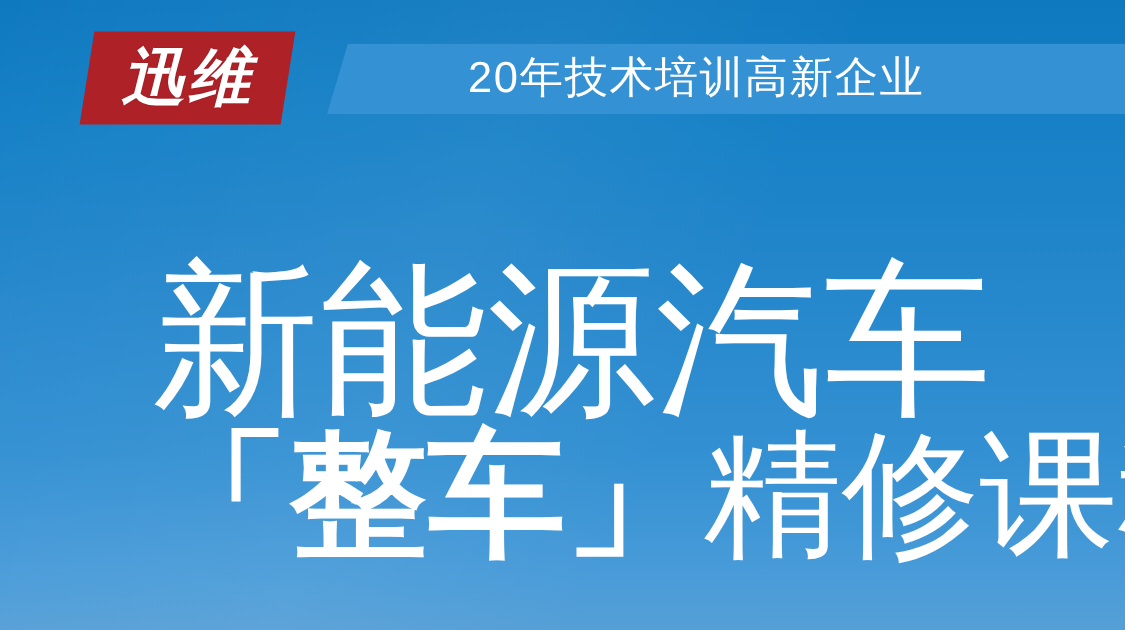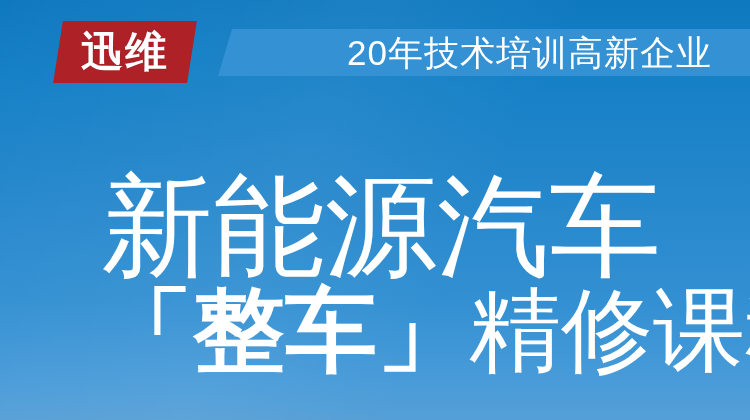--- a/index.html
+++ b/index.html
@@ -59,25 +59,24 @@
   }
 
   .tagline-text {
     position: absolute;
     left: 312px;
     top: 29px;
     width: 400px;
     height: 47px;
     line-height: 47px;
     color: #ffffff;
-    font-size: 35px;
+    font-size: 29px;
     font-weight: 400;
     letter-spacing: 1px;
     white-space: nowrap;
-    text-align: right;
   }
 
   .logo {
     position: absolute;
     left: 58px;
     top: 21px;
     width: 134px;
     height: 62px;
     background: #ae2127;
     transform: skewX(-9deg);
@@ -86,20 +85,21 @@
     position: absolute;
     left: 58px;
     top: 21px;
     width: 134px;
     height: 62px;
     line-height: 62px;
     text-align: center;
     color: #ffffff;
     font-size: 42px;
     font-weight: 700;
+    font-style: italic;
     letter-spacing: 2px;
     white-space: nowrap;
     text-shadow: 0 0 1px rgba(0,0,0,0.25);
   }
 
   
   .headline {
     position: absolute;
     left: 0;
     top: 0;

